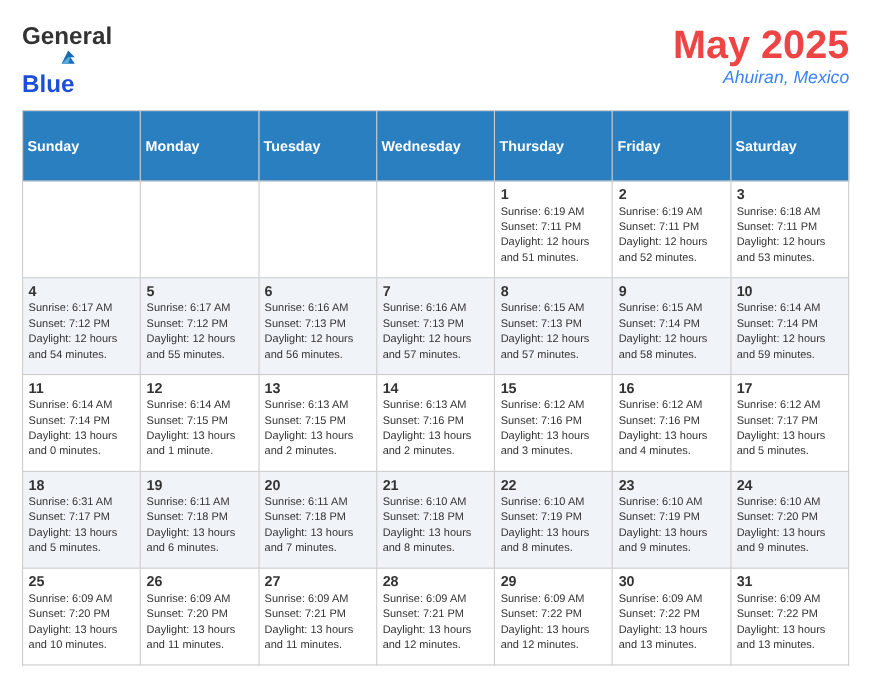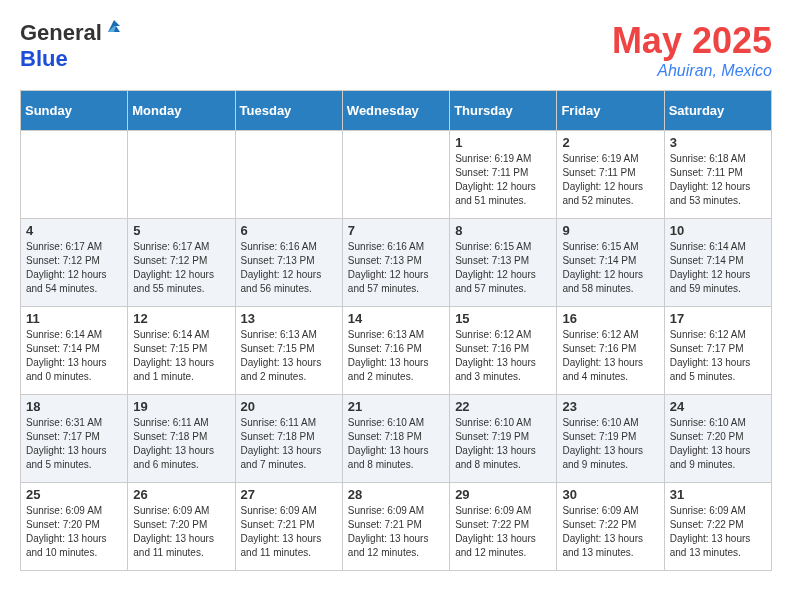--- a/index.html
+++ b/index.html
@@ -16,21 +16,22 @@
       align-items: flex-start;
       margin-bottom: 10px;
     }
     .logo {
       display: flex;
       flex-direction: column;
       align-items: flex-start;
     }
     .logo-text {
       display: flex;
-      align-items: flex-start;
+      align-items: center;
+      flex-direction: column;
     }
     .logo-general {
       font-size: 22px;
       font-weight: bold;
       color: #333;
     }
     .logo-blue {
       font-size: 22px;
       font-weight: bold;
       color: #1d4ed8;
@@ -57,21 +58,21 @@
     }
     table {
       width: 100%;
       border-collapse: collapse;
       table-layout: fixed;
     }
     thead th {
       background-color: #2a7fc1;
       color: #fff;
       font-size: 13px;
-      padding: 12px 4px;
+      padding: 24px 4px;
       text-align: left;
       font-weight: bold;
       border: 1px solid #ccc;
     }
     tbody td {
       vertical-align: top;
       border: 1px solid #ccc;
       padding: 4px 5px;
       height: 88px;
       background: #fff;

